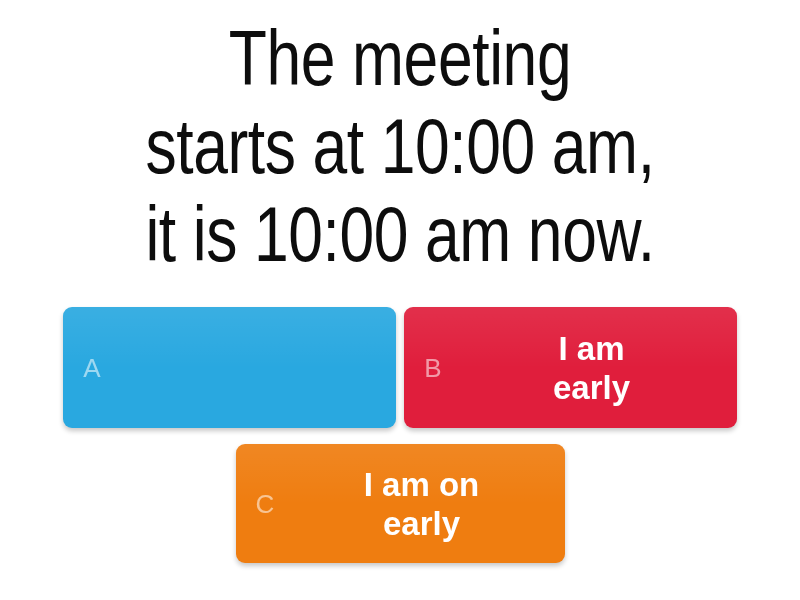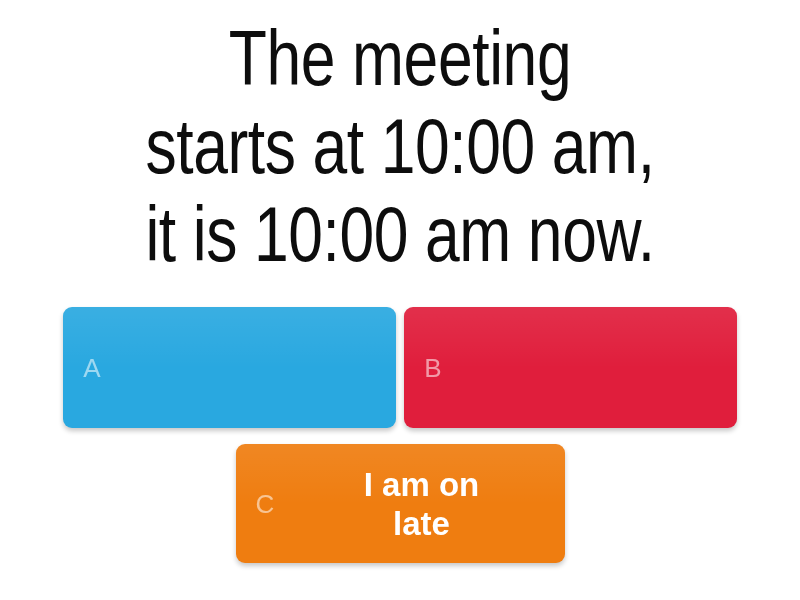--- a/index.html
+++ b/index.html
@@ -102,21 +102,23 @@
   <div class="question" style="color: rgb(13, 13, 13);">The meeting
 starts at 10:00 am,
 it is 10:00 am now.</div>
 
   <div class="answer" id="ans-a" style="background-color: rgb(41, 168, 224);">
     <span class="badge">A</span>
   </div>
 
   <div class="answer" id="ans-b" style="background-color: rgb(224, 30, 60);">
     <span class="badge">B</span>
+    <span class="answer-text">I am
+early</span>
   </div>
 
   <div class="answer" id="ans-c" style="background-color: rgb(239, 125, 16);">
     <span class="badge">C</span>
     <span class="answer-text">I am on
-late</span>
+early</span>
   </div>
 
 </div>
 
 </body></html>

